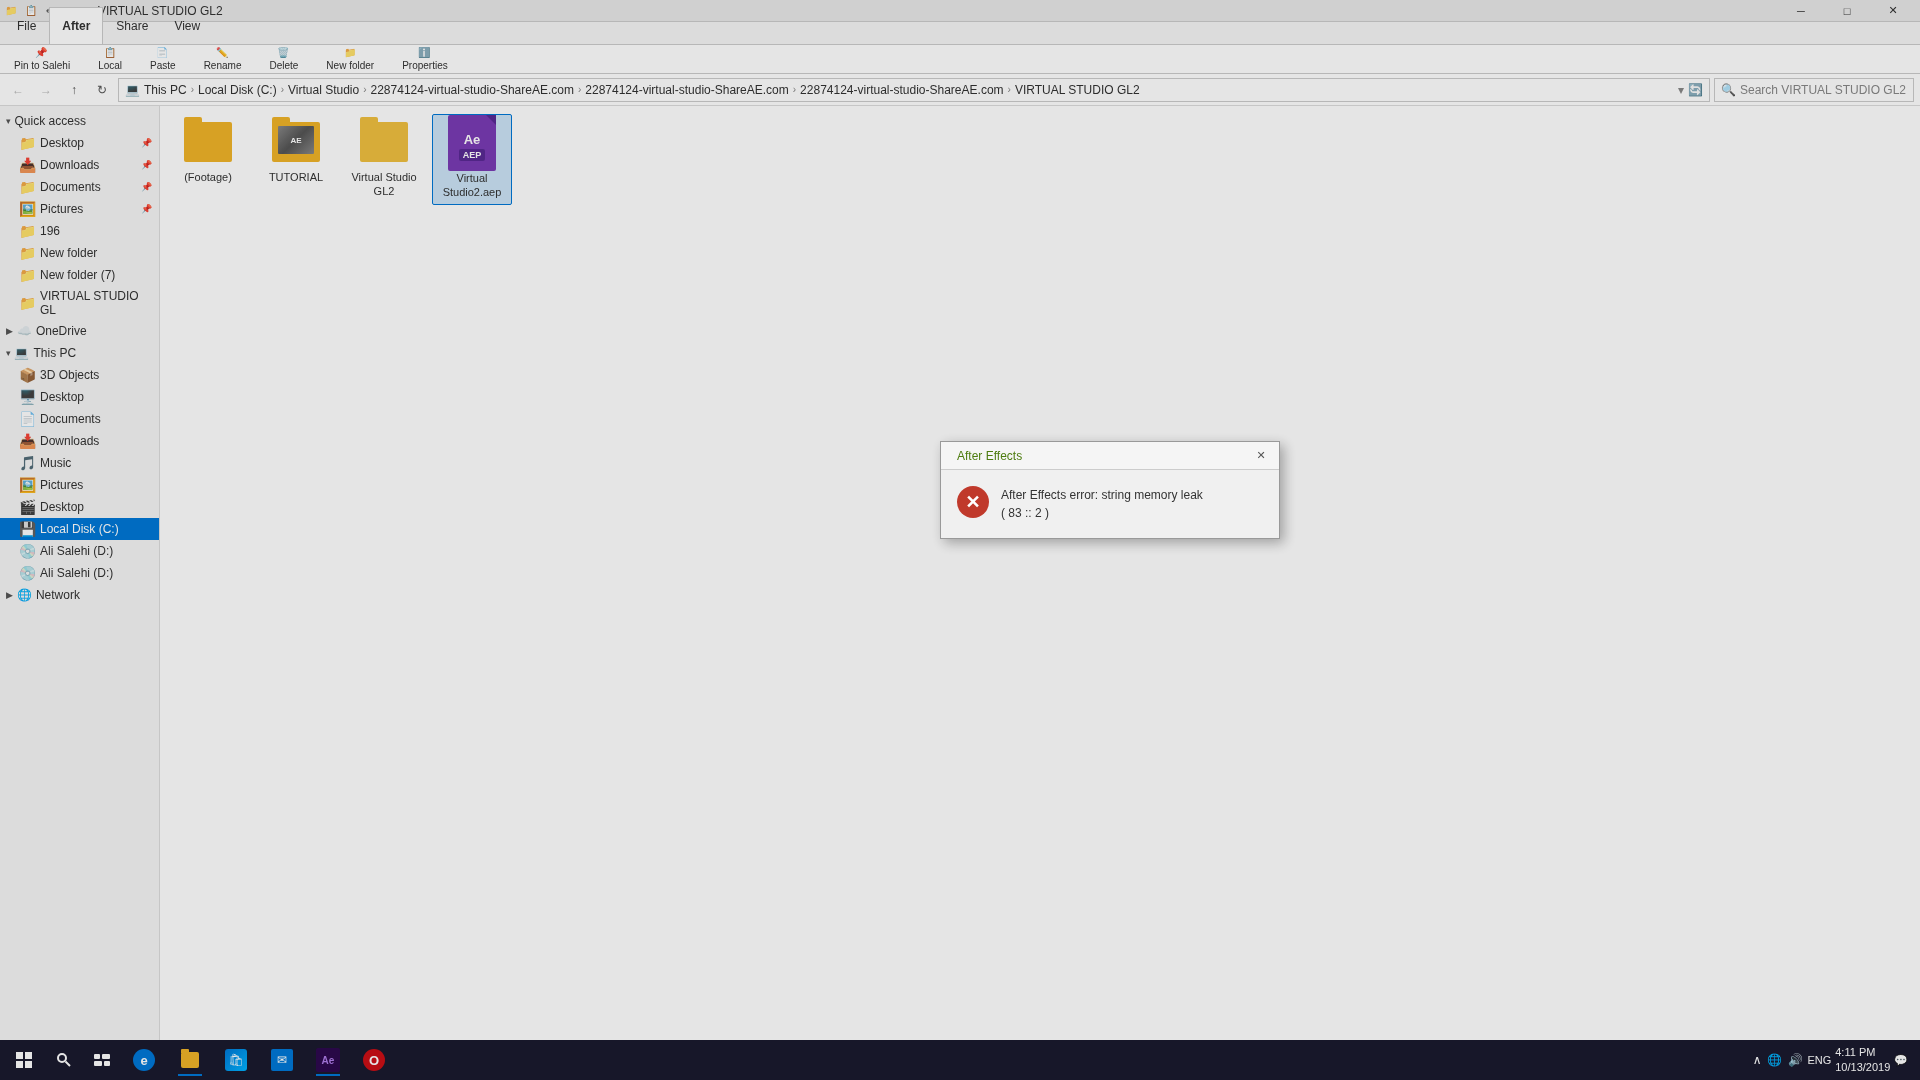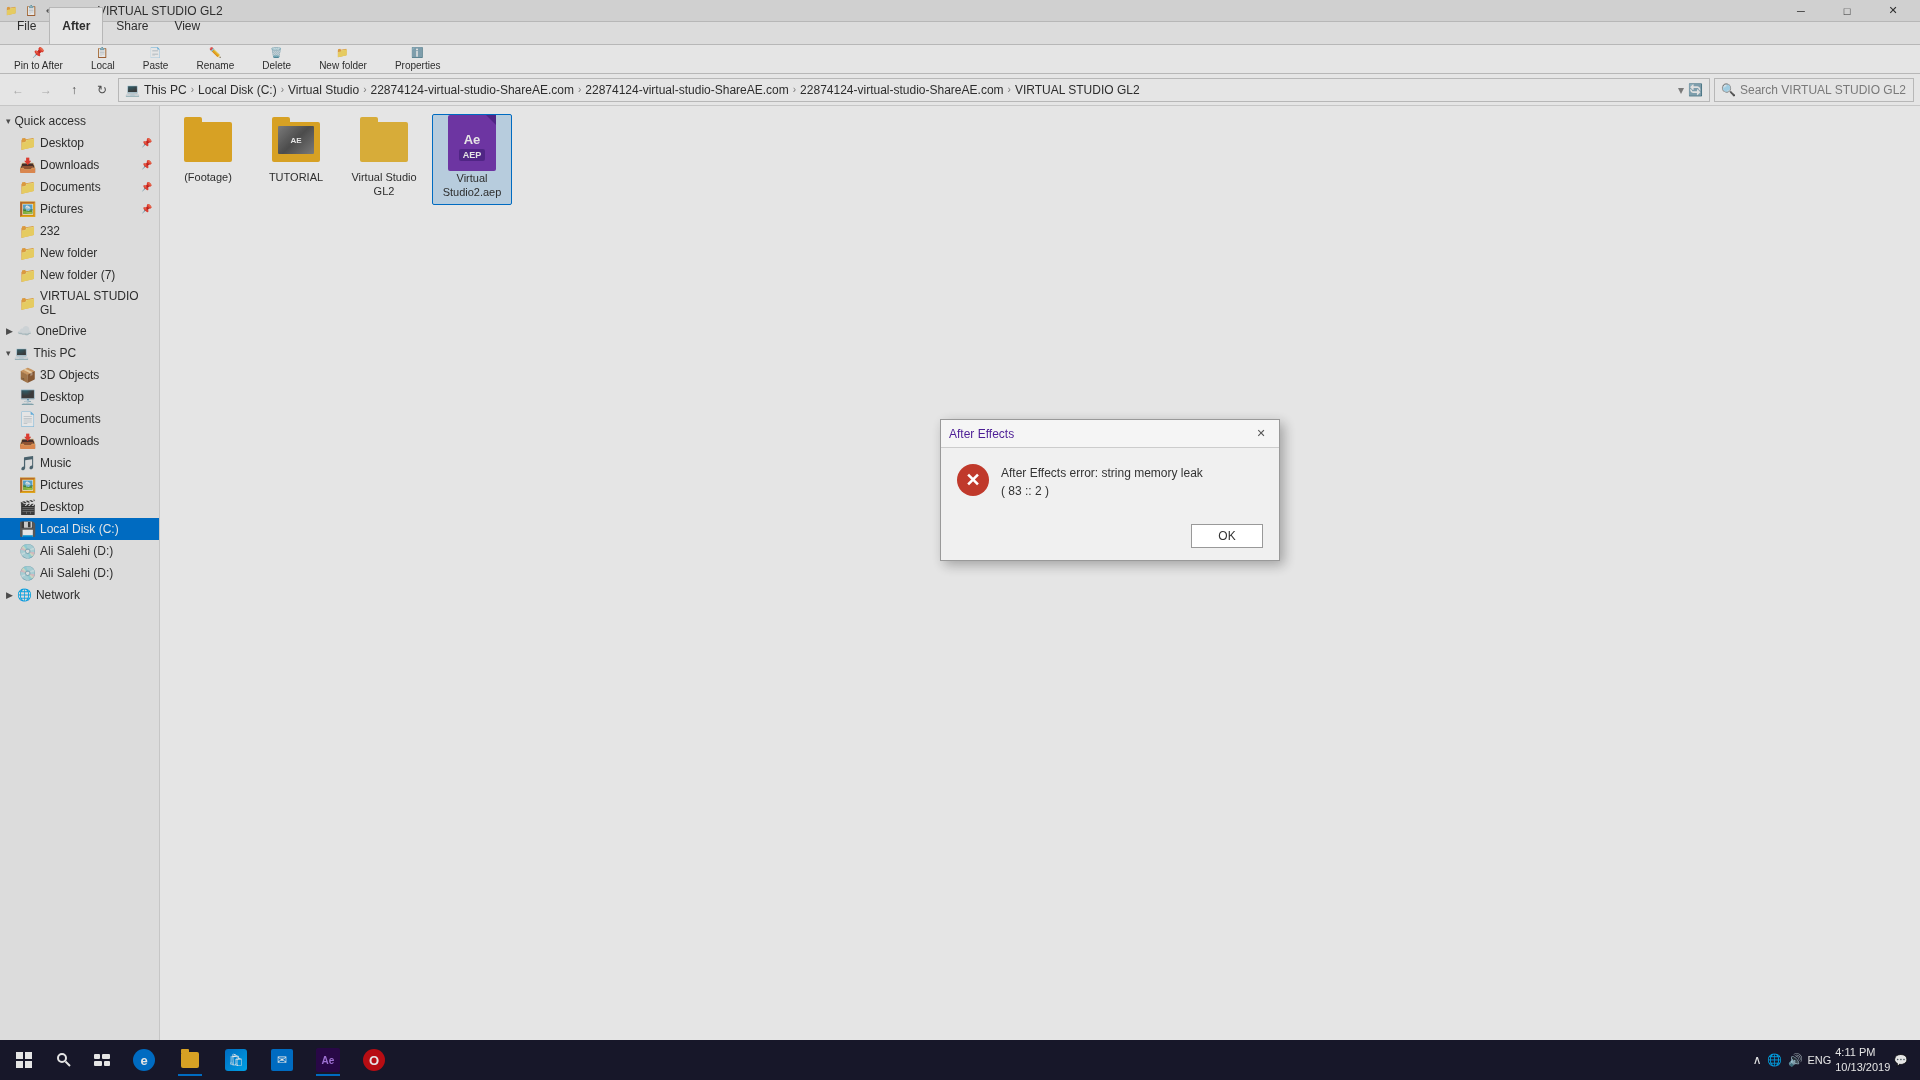--- a/index.html
+++ b/index.html
@@ -387,21 +387,22 @@
       background: #f5f5f5;
       height: 28px;
       display: flex;
       align-items: center;
       justify-content: space-between;
       padding: 0 8px;
       border-bottom: 1px solid #ccc;
     }
     .modal-title-text {
       font-size: 12px;
-      color: #4c1d95;
+      color: #4d7c0f;
+      margin-left: 8px;
     }
     .modal-close-btn {
       width: 20px;
       height: 20px;
       display: flex;
       align-items: center;
       justify-content: center;
       cursor: pointer;
       font-size: 11px;
       color: #555;
@@ -474,21 +475,21 @@
 <div class="ribbon">
   <div class="ribbon-tabs">
     <div class="ribbon-tab">File</div>
     <div class="ribbon-tab active">After</div>
     <div class="ribbon-tab">Share</div>
     <div class="ribbon-tab">View</div>
   </div>
   <div class="ribbon-content">
     <div class="ribbon-btn">
       <span>📌</span>
-      <span>Pin to After</span>
+      <span>Pin to Salehi</span>
     </div>
     <div class="ribbon-btn">
       <span>📋</span>
       <span>Local</span>
     </div>
     <div class="ribbon-btn">
       <span>📄</span>
       <span>Paste</span>
     </div>
     <div class="ribbon-btn">
@@ -562,21 +563,21 @@
       <span>Documents</span>
       <span class="pin-icon">📌</span>
     </div>
     <div class="sidebar-item">
       <span class="folder-icon" style="color:#f0b429;">🖼️</span>
       <span>Pictures</span>
       <span class="pin-icon">📌</span>
     </div>
     <div class="sidebar-item">
       <span class="folder-icon" style="color:#f0b429;">📁</span>
-      <span>232</span>
+      <span>196</span>
     </div>
     <div class="sidebar-item">
       <span class="folder-icon" style="color:#f0b429;">📁</span>
       <span>New folder</span>
     </div>
     <div class="sidebar-item">
       <span class="folder-icon" style="color:#f0b429;">📁</span>
       <span>New folder (7)</span>
     </div>
     <div class="sidebar-item">
@@ -705,23 +706,20 @@
       <span class="modal-title-text">After Effects</span>
       <div class="modal-close-btn">✕</div>
     </div>
     <div class="modal-body">
       <div class="error-icon">✕</div>
       <div class="modal-message">
         <div>After Effects error: string memory leak</div>
         <div>( 83 :: 2 )</div>
       </div>
     </div>
-    <div class="modal-footer">
-      <button class="modal-ok-btn">OK</button>
-    </div>
   </div>
 </div>
 
 <div class="taskbar">
   <div class="taskbar-start">
     <svg width="16" height="16" viewBox="0 0 16 16" fill="white">
       <rect x="0" y="0" width="7" height="7"></rect>
       <rect x="9" y="0" width="7" height="7"></rect>
       <rect x="0" y="9" width="7" height="7"></rect>
       <rect x="9" y="9" width="7" height="7"></rect>

